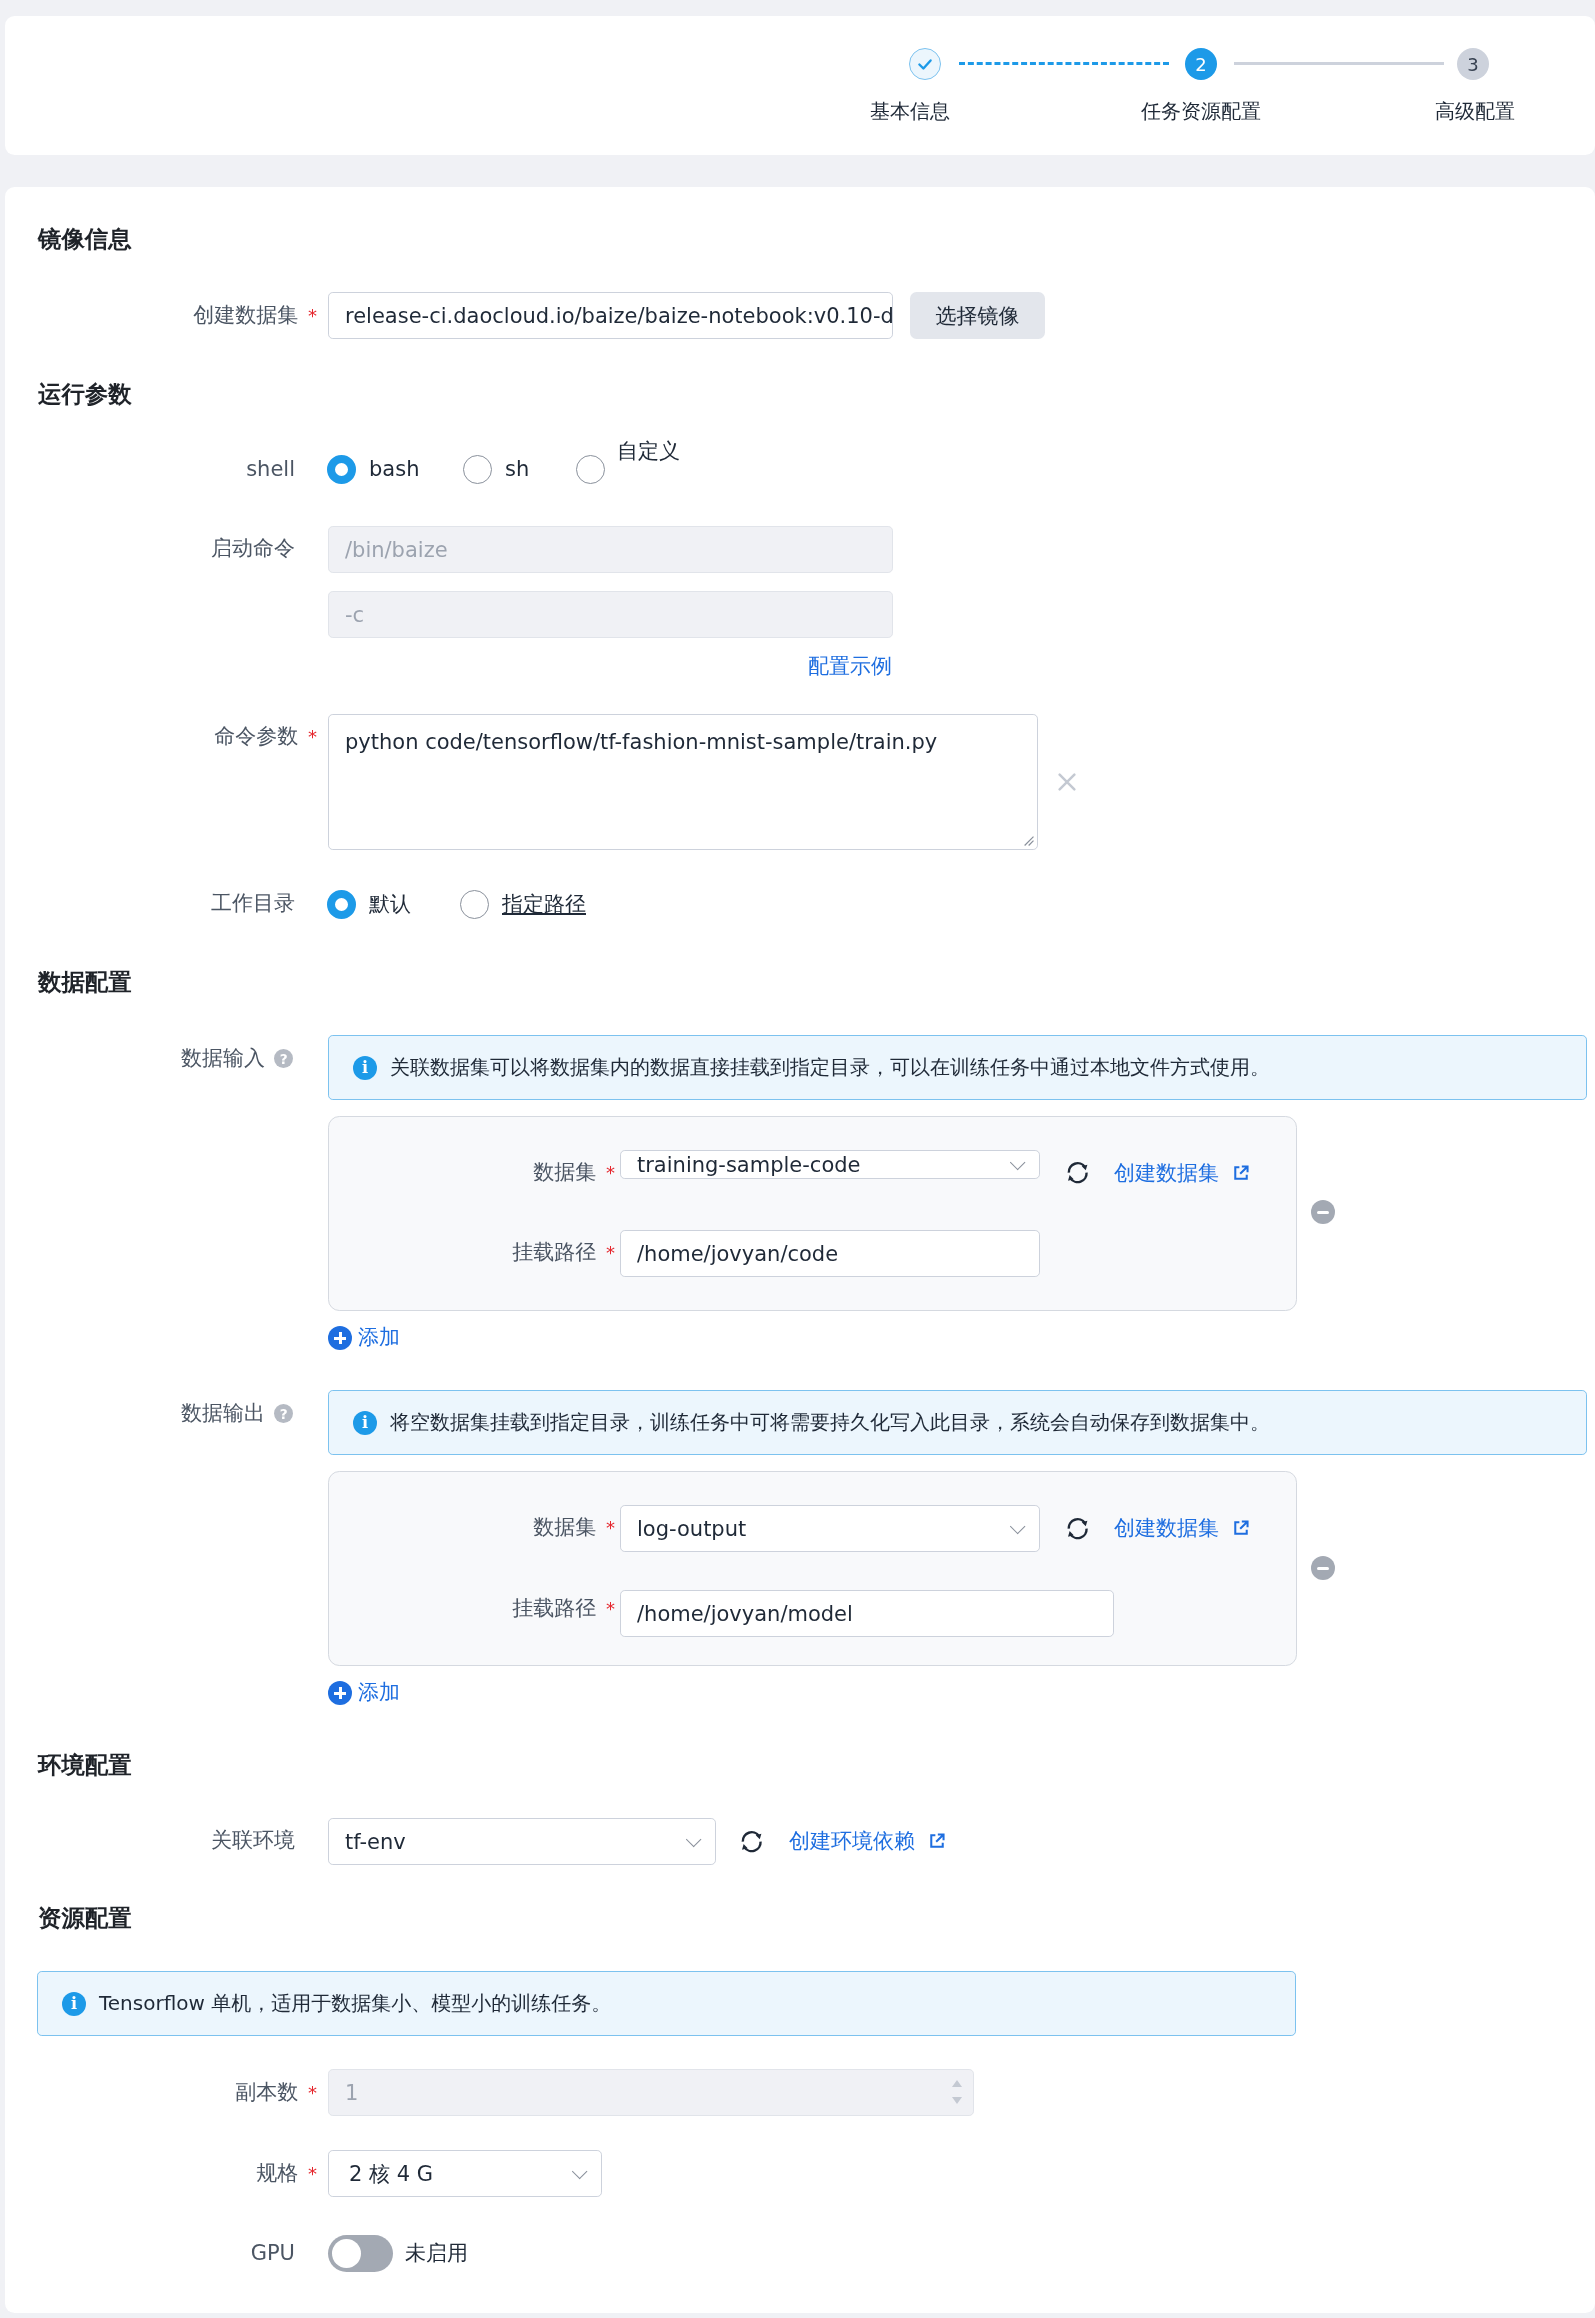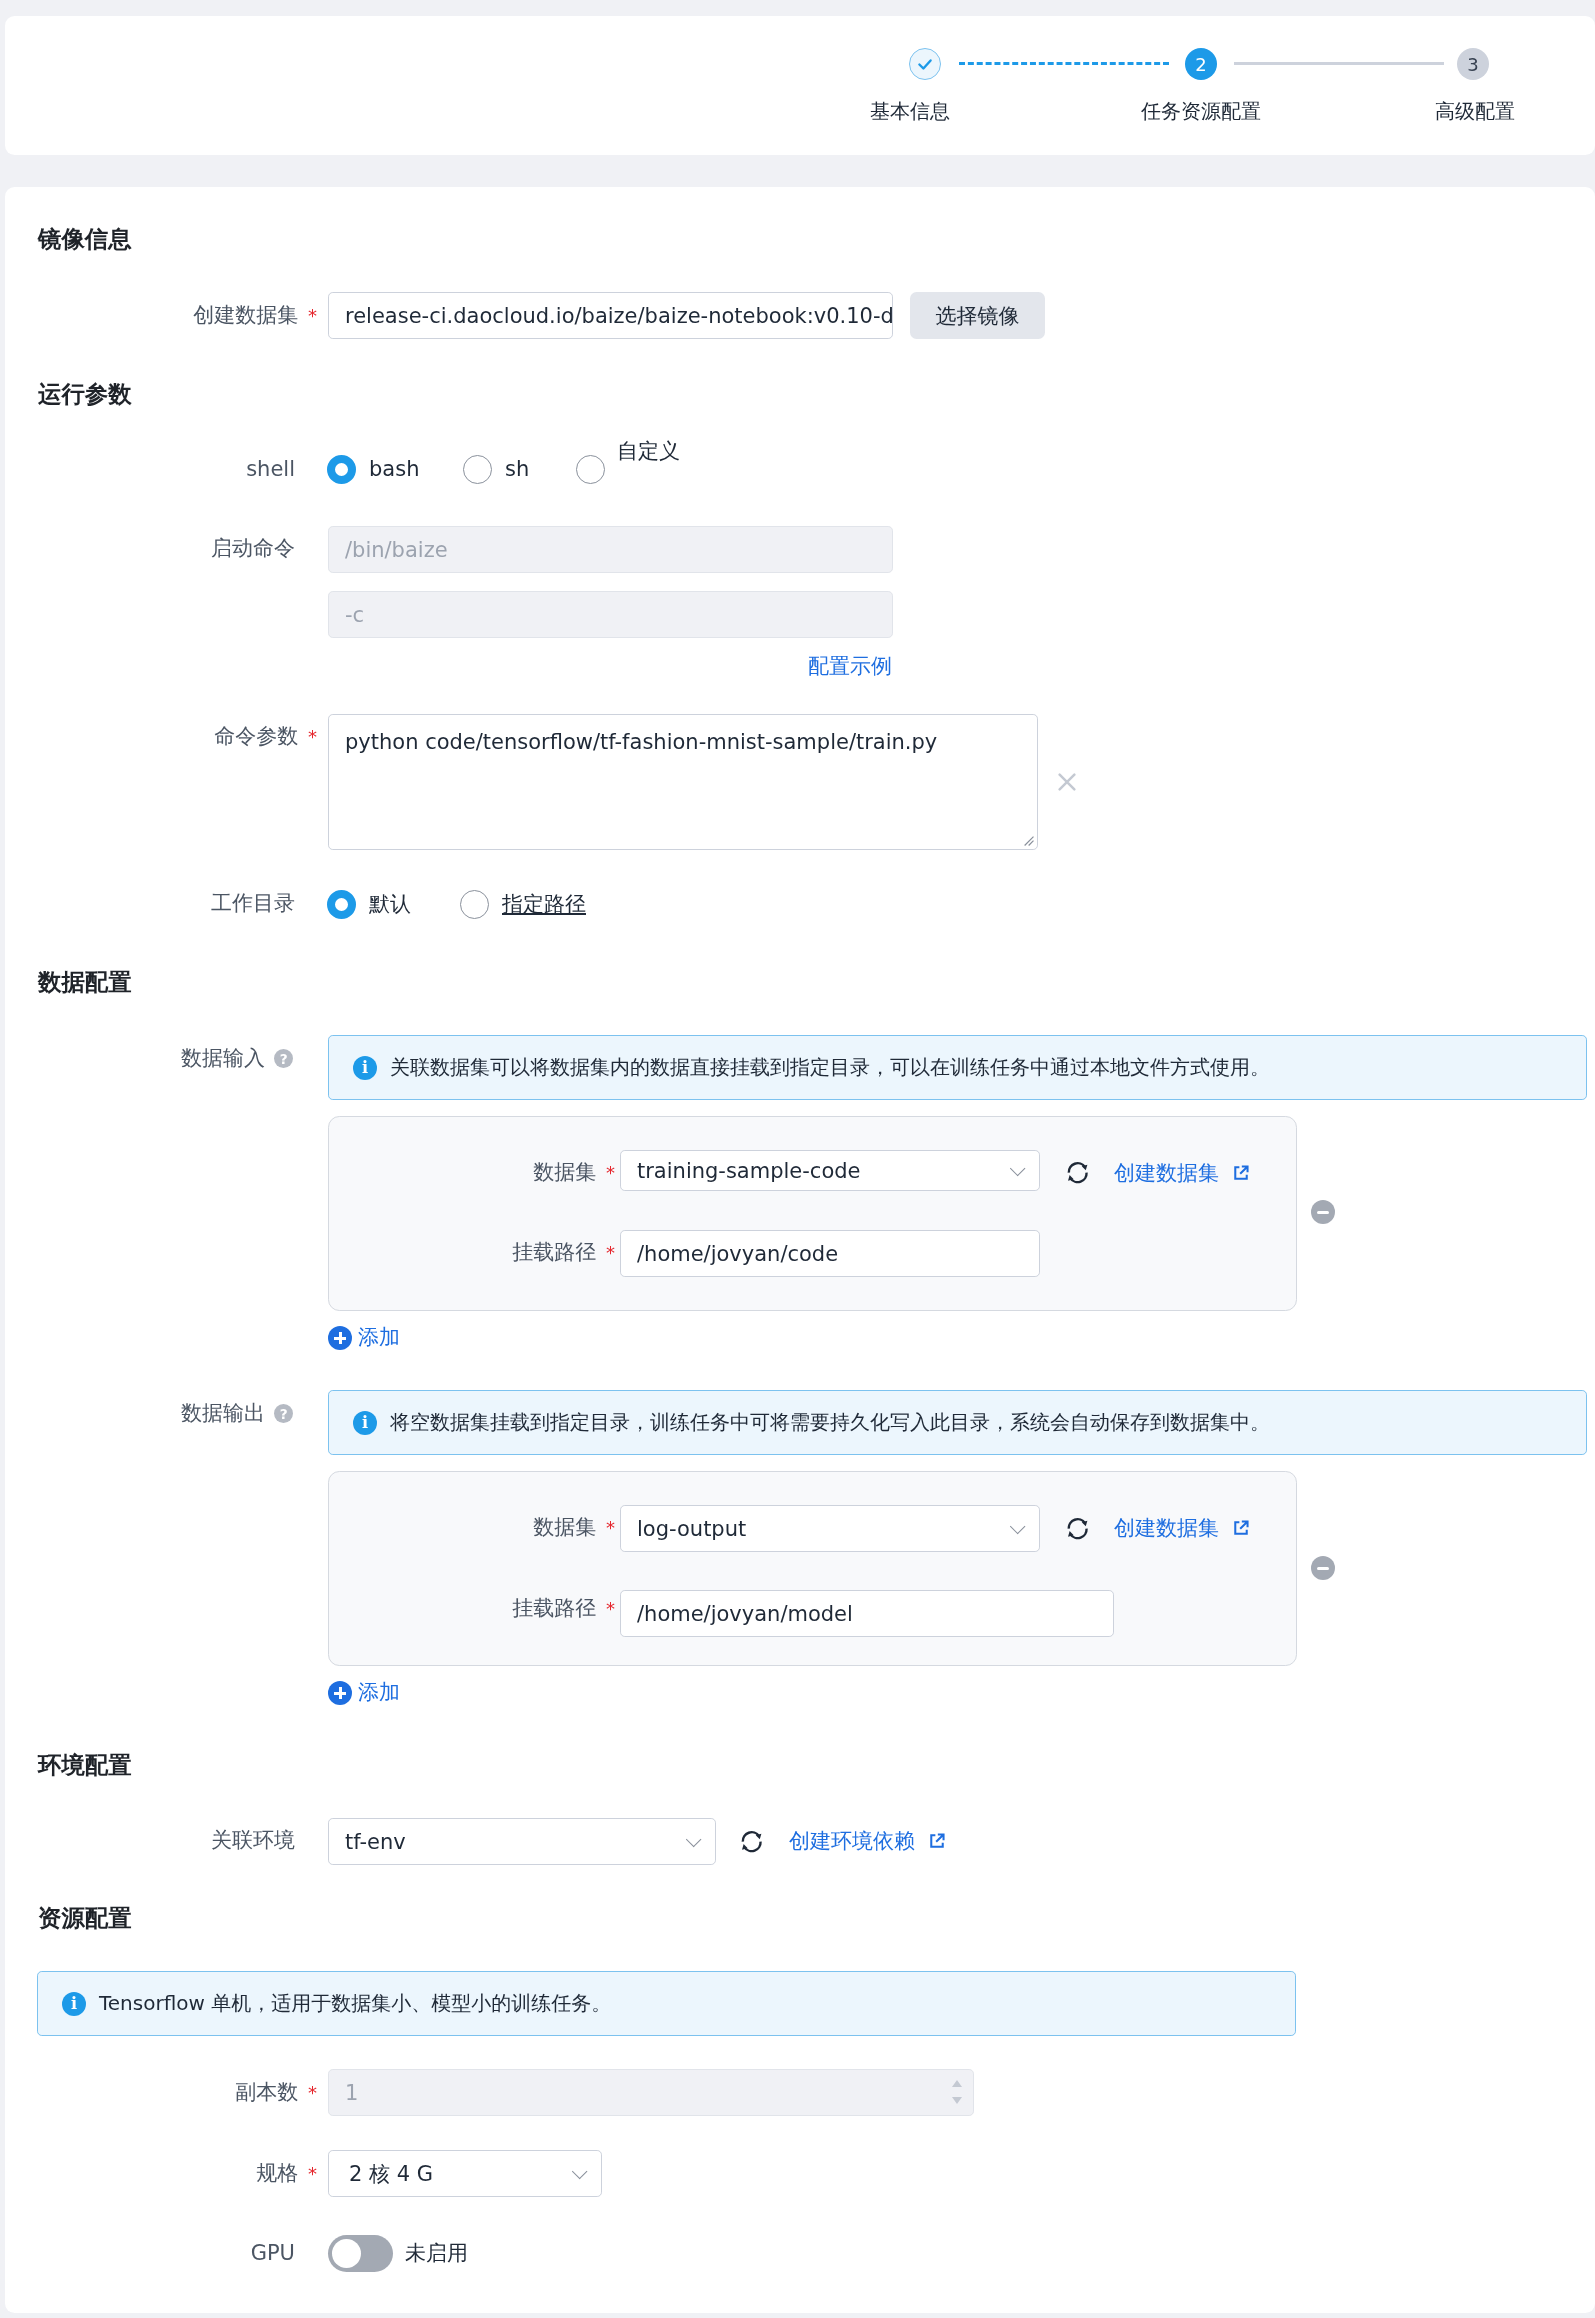--- a/index.html
+++ b/index.html
@@ -99,21 +99,21 @@
 <div class="sec-title" style="top:966px;">数据配置</div>
 
 <div class="label" style="left:181px; top:1044px;">数据输入</div>
 <div class="help-ic" style="left:274px; top:1049px;">?</div>
 <div class="alert" style="left:328px; top:1035px; width:1259px; height:65px;">
   <span class="info-ic">i</span>
   <span>关联数据集可以将数据集内的数据直接挂载到指定目录，可以在训练任务中通过本地文件方式使用。</span>
 </div>
 <div class="group-box" style="left:328px; top:1116px; width:969px; height:195px;"></div>
 <div class="label" style="right:980px; top:1158px;"><span>数据集</span><span class="req">*</span></div>
-<div class="input" style="left:620px; top:1150px; width:420px; height:41px;">
+<div class="input" style="left:620px; top:1150px; width:420px; height:29px;">
     <span>training-sample-code</span>
     <span class="chev"></span>
   </div>
 <svg class="abs" width="27.4" height="27.4" viewBox="0 0 34 34" style="left:1064px; top:1159px;">
     <path d="M6 17 A11 11 0 0 1 26 10" stroke="#1f2937" stroke-width="3" fill="none"></path>
     <path d="M28 17 A11 11 0 0 1 8 24" stroke="#1f2937" stroke-width="3" fill="none"></path>
     <path d="M22 9 L29 7 L27 14 Z" fill="#1f2937"></path>
     <path d="M12 25 L5 27 L7 20 Z" fill="#1f2937"></path>
   </svg>
 <div class="link" style="left:1114px; top:1159px;"><span>创建数据集</span>

